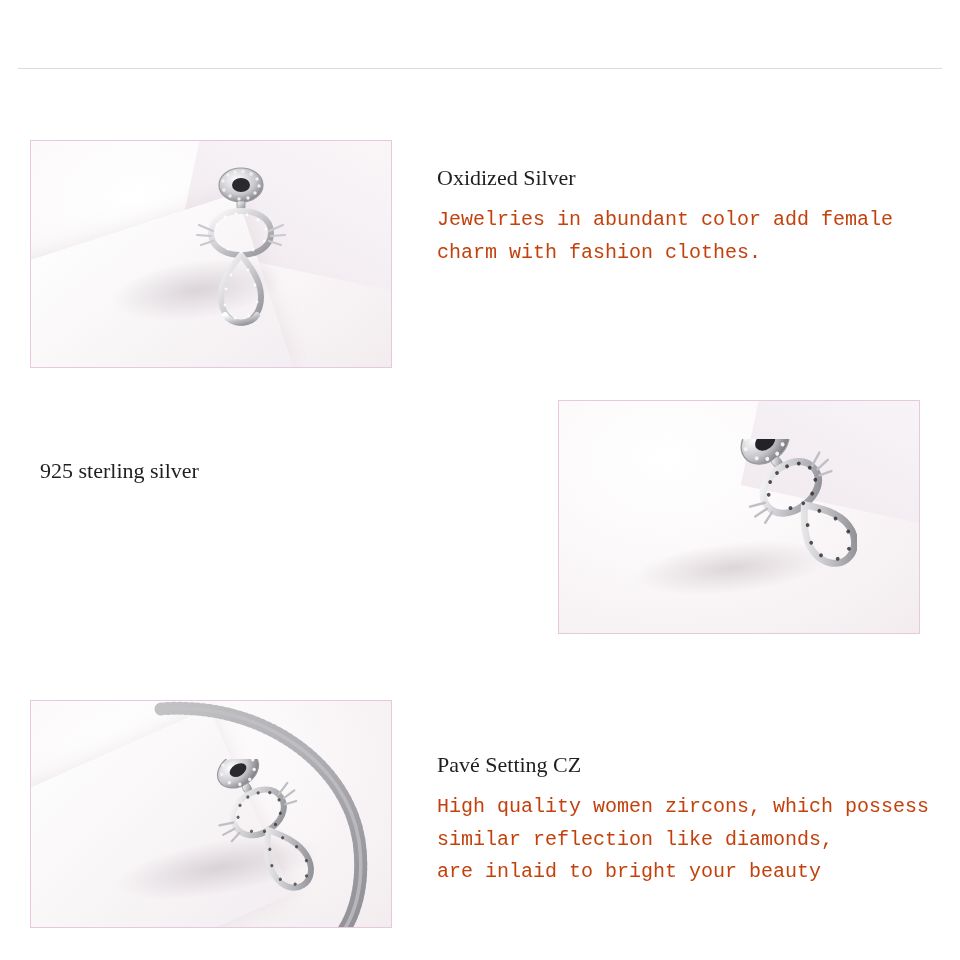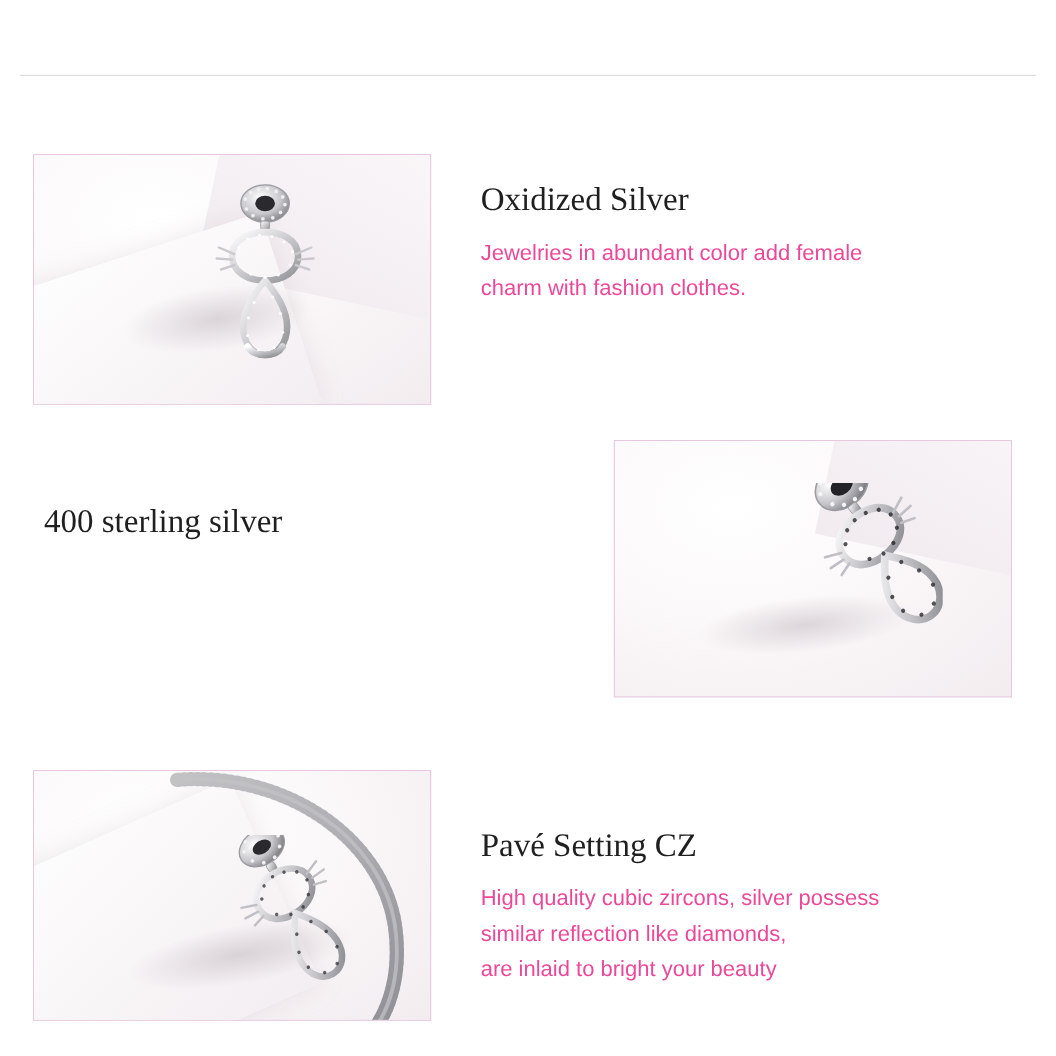--- a/index.html
+++ b/index.html
@@ -66,30 +66,30 @@
     border: 1px solid #e7c8df;
     background: #f7f4f5;
     box-sizing: border-box;
     overflow: hidden;
   }
   .text-col {
     position: absolute;
   }
   .heading {
     font-family: "Liberation Serif", serif;
-    font-size: 30px;
+    font-size: 22px;
     color: #1f1f1f;
     font-weight: 400;
     margin: 0 0 14px 0;
     line-height: 1.15;
   }
   .body-text {
-    font-family: Liberation Sans, sans-serif;
+    font-family: Liberation Mono, monospace;
     font-size: 20px;
-    color: #ec4899;
+    color: #c2410c;
     line-height: 1.62;
     margin: 0;
     white-space: pre-line;
   }
 
   
   .scene {
     position: absolute;
     inset: 0;
   }
@@ -298,21 +298,21 @@
               <circle cx="170" cy="148" r="1.9"></circle>
             <circle cx="168" cy="130" r="1.9"></circle>
               <circle cx="160" cy="114" r="1.9"></circle>
           </g>
         </g>
       </svg>
     </div>
   </div>
 
   <div class="text-col" style="left:40px; top:58px; width:470px;">
-    <h2 class="heading">400 sterling silver</h2>
+    <h2 class="heading">925 sterling silver</h2>
   </div>
 </div>
 
 <div class="block" style="top:700px;height:230px;">
 
   <div class="photo" style="left:30px; top:0px; width:362px; height:228px;">
     <div class="scene">
       <div class="bg-soft"></div>
       <div class="wedge-a" style="left:-30%;top:30%;width:95%;height:90%;transform:rotate(-24deg);"></div>
       <div class="shadow-blob" style="left:52%;top:74%;width:58%;height:24%;transform:translate(-50%,-50%) rotate(-10deg);"></div>
@@ -389,17 +389,17 @@
             <circle cx="133" cy="116" r="1.6"></circle>
               <circle cx="126" cy="101" r="1.6"></circle>
           </g>
         </g>
       </svg>
     </div>
   </div>
 
   <div class="text-col" style="left:437px; top:52px; width:500px;">
     <h2 class="heading">Pavé Setting CZ</h2>
-    <p class="body-text">High quality cubic zircons, silver possess
+    <p class="body-text">High quality women zircons, which possess
 similar reflection like diamonds,
 are inlaid to bright your beauty</p>
   </div>
 </div>
 
 </body></html>

